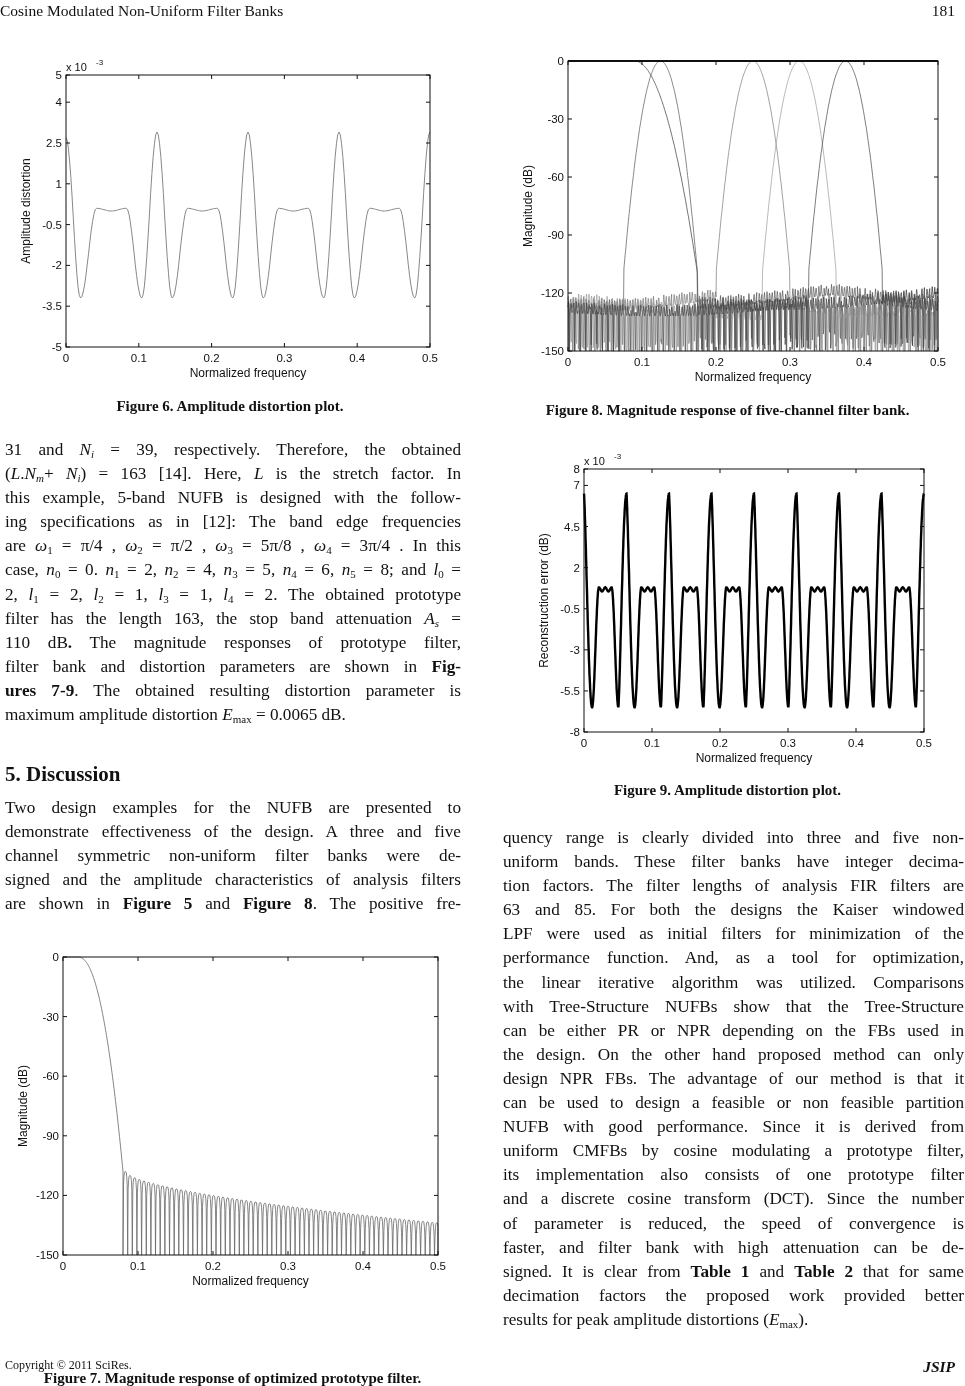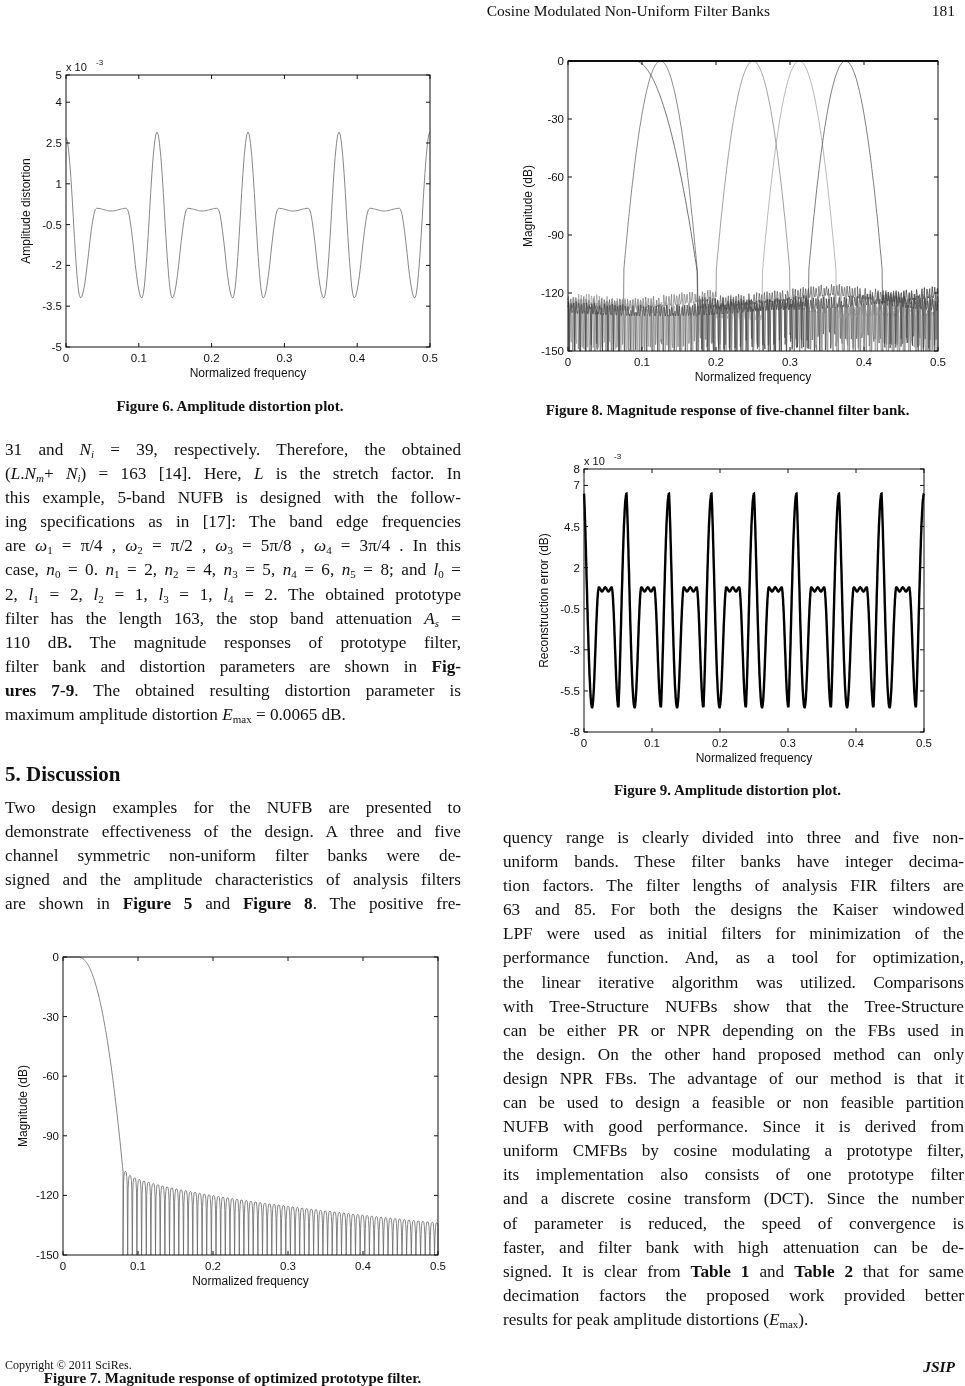--- a/index.html
+++ b/index.html
@@ -1,18 +1,18 @@
 <!DOCTYPE html>
 <html><head>
 <meta charset="utf-8">
 <style>
   html,body{margin:0;padding:0;background:#fff;}
   body{width:965px;height:1386px;position:relative;overflow:hidden;font-family:"Liberation Serif",serif;color:#111;}
   .abs{position:absolute;}
-  .header-title{left:0;width:770px;top:2px;text-align:right;font-size:15.5px;}
+  .header-title{left:0;width:770px;top:2px;text-align:left;font-size:15.5px;}
   .page-num{right:10px;top:2px;font-size:15.5px;}
   .fig{position:absolute;}
   .fig svg{display:block;}
   .caption{position:absolute;font-weight:bold;font-size:15px;text-align:center;}
   .para{position:absolute;font-size:17.2px;line-height:24.1px;text-align:justify;}
   .para .ln{display:block;text-align:justify;text-align-last:justify;white-space:nowrap;}
   .para .ln.last{text-align-last:left;}
   .sec-h{position:absolute;left:5px;top:762px;font-weight:bold;font-size:21px;}
   .footer-left{left:5px;top:1358px;font-size:12px;}
   .footer-right{right:10px;top:1358px;font-size:15.5px;font-weight:bold;font-style:italic;}
@@ -240,21 +240,21 @@
       <text x="250.5" y="345" font-size="12" text-anchor="middle">Normalized frequency</text>
       <text x="0" y="0" font-size="12" text-anchor="middle" transform="translate(27,166) rotate(-90)">Magnitude (dB)</text>
     </svg>
   </div>
 <div class="caption" style="left:0;top:1370px;width:465px;">Figure 7. Magnitude response of optimized prototype filter.</div>
 
 <div class="para" style="left:5px;top:438px;width:456px;">
   <span class="ln">31 and <i>N<sub>i</sub></i> = 39, respectively. Therefore, the obtained</span>
   <span class="ln">(<i>L</i>.<i>N<sub>m</sub></i>+ <i>N<sub>i</sub></i>) = 163 [14]. Here, <i>L</i> is the stretch factor. In</span>
   <span class="ln">this example, 5-band NUFB is designed with the follow-</span>
-  <span class="ln">ing specifications as in [17]: The band edge frequencies</span>
+  <span class="ln">ing specifications as in [12]: The band edge frequencies</span>
   <span class="ln">are <i>ω</i><sub>1</sub> = π/4 , <i>ω</i><sub>2</sub> = π/2 , <i>ω</i><sub>3</sub> = 5π/8 , <i>ω</i><sub>4</sub> = 3π/4 . In this</span>
   <span class="ln">case, <i>n</i><sub>0</sub> = 0. <i>n</i><sub>1</sub> = 2, <i>n</i><sub>2</sub> = 4, <i>n</i><sub>3</sub> = 5, <i>n</i><sub>4</sub> = 6, <i>n</i><sub>5</sub> = 8; and <i>l</i><sub>0</sub> =</span>
   <span class="ln">2, <i>l</i><sub>1</sub> = 2, <i>l</i><sub>2</sub> = 1, <i>l</i><sub>3</sub> = 1, <i>l</i><sub>4</sub> = 2. The obtained prototype</span>
   <span class="ln">filter has the length 163, the stop band attenuation <i>A<sub>s</sub></i> =</span>
   <span class="ln">110 dB<b>.</b> The magnitude responses of prototype filter,</span>
   <span class="ln">filter bank and distortion parameters are shown in <b>Fig-</b></span>
   <span class="ln"><b>ures 7-9</b>. The obtained resulting distortion parameter is</span>
   <span class="ln last">maximum amplitude distortion <i>E</i><sub>max</sub> = 0.0065 dB.</span>
 </div>
 

